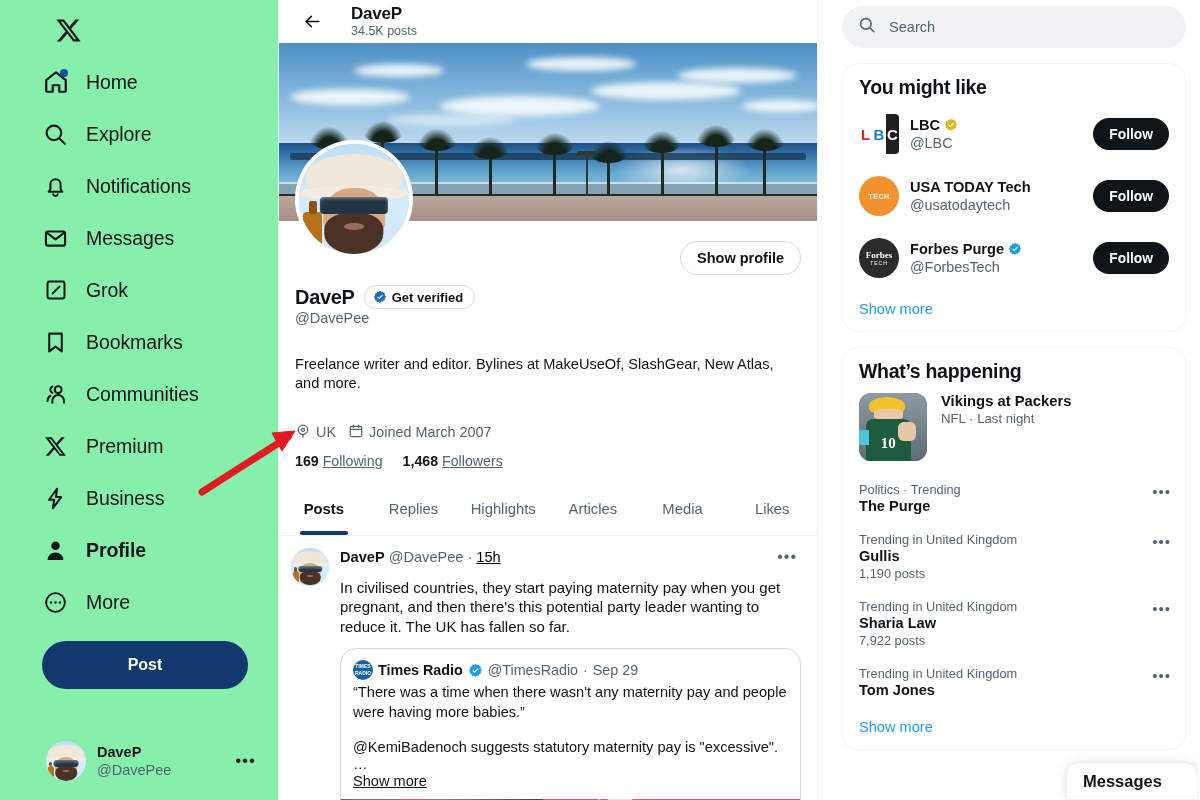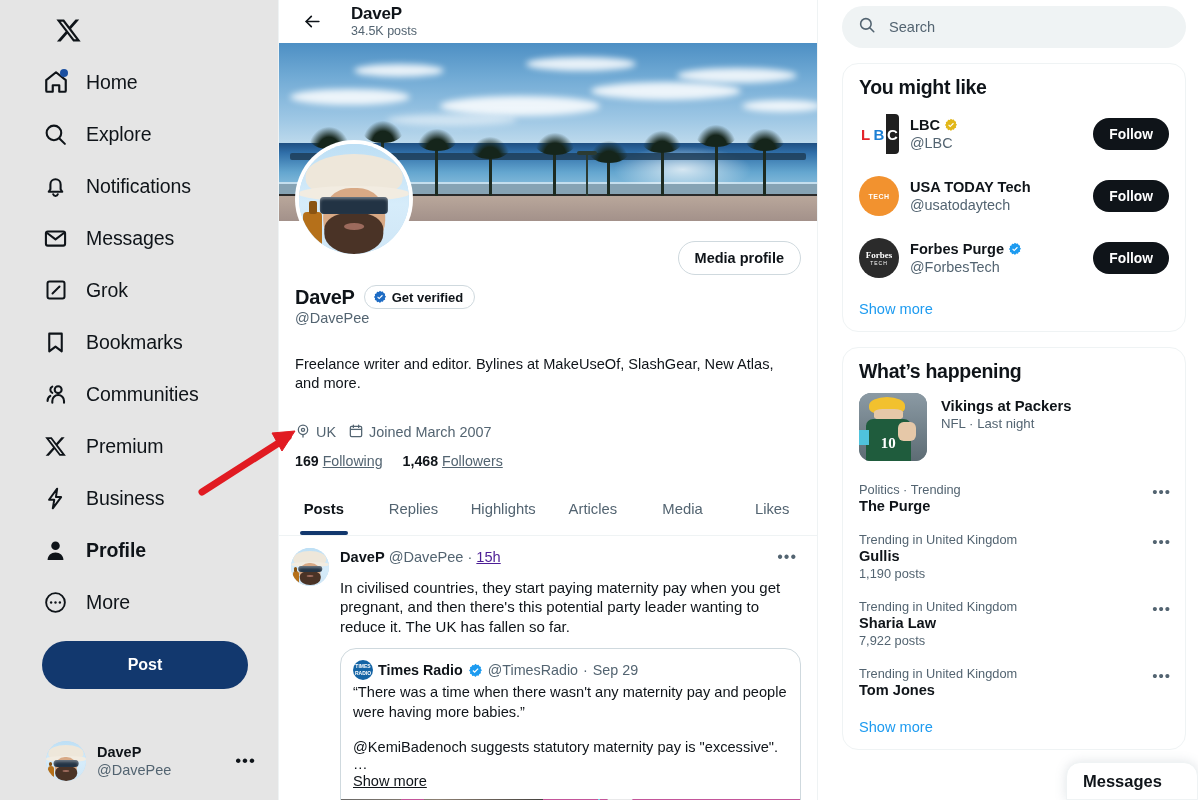--- a/index.html
+++ b/index.html
@@ -11,21 +11,21 @@
     color: #0f1419;
   }
   .app { display: flex; width: 1200px; height: 800px; position: relative; }
 
   
   .left-nav {
     width: 278px; height: 800px; flex: 0 0 278px;
     padding: 4px 12px 0 40px;
     display: flex; flex-direction: column;
     position: relative;
-    background: #e5e5e5;
+    background: #86efac;
   }
   .x-logo { width: 52px; height: 52px; display: flex; align-items: center; justify-content: center; border-radius: 50%; margin-left: 2px; }
   .nav-item {
     display: flex; align-items: center; gap: 17px;
     padding: 0 12px 0 2px; height: 52px;
     border-radius: 26px; width: fit-content; cursor: pointer;
     position: relative;
   }
   .nav-ico { width: 27px; height: 27px; flex: 0 0 27px; position: relative; display: flex; align-items: center; justify-content: center; }
   .nav-label { font-size: 19.5px; letter-spacing: -0.1px; color: #0f1419; white-space: nowrap; }
@@ -169,21 +169,21 @@
     content: ""; position: absolute; bottom: 0; left: 50%; transform: translateX(-50%);
     width: 48px; height: 4px; border-radius: 2px; background: #12386e;
   }
 
   
   .post { display: flex; gap: 11px; padding: 12px 16px 0 12px; }
   .p-body { flex: 1; min-width: 0; }
   .p-head { display: flex; align-items: center; font-size: 14.6px; gap: 4px; }
   .p-head .nm { font-weight: bold; color: #0f1419; }
   .p-head .hd, .p-head .sep { color: #536471; }
-  .p-head .tm { color: #4c1d95; text-decoration: underline; }
+  .p-head .tm { color: #000000; text-decoration: underline; }
   .p-dots { margin-left: auto; color: #536471; font-size: 16px; letter-spacing: 1px; cursor: pointer; padding: 0 4px; }
   .p-text { font-size: 15px; line-height: 1.33; margin-top: 12px; }
 
   .quote {
     margin-top: 11px; border: 1px solid #cfd9de; border-radius: 16px;
     overflow: hidden;
   }
   .q-head { display: flex; align-items: center; gap: 5px; font-size: 14.3px; padding: 11px 12px 0 12px; }
   .q-av { width: 20px; height: 20px; border-radius: 50%; background: #1464a5; flex: 0 0 20px; position: relative; overflow: hidden; }
   .q-av span { position: absolute; left: 0; right: 0; top: 3px; text-align: center; color: #fff; font-size: 5px; font-weight: bold; line-height: 6.5px; }
@@ -226,21 +226,21 @@
   .s-handle { font-size: 14.4px; color: #536471; }
   .follow-btn {
     height: 32px; padding: 0 16px; border-radius: 16px; border: none;
     background: #0f1419; color: #fff; font-size: 13.8px; font-weight: bold; cursor: pointer;
     font-family: "Liberation Sans", sans-serif;
   }
   .show-more { font-size: 14.6px; color: #1d9bf0; padding: 12px 16px 14px 16px; cursor: pointer; }
 
   .ev { display: flex; gap: 14px; padding: 6px 16px 12px 16px; cursor: pointer; }
   .ev-thumb { width: 68px; height: 68px; border-radius: 12px; flex: 0 0 68px; overflow: hidden; position: relative; background: #6b7c84; }
-  .ev-t { font-size: 14.8px; font-weight: bold; margin-top: 5px; }
+  .ev-t { font-size: 14.8px; font-weight: bold; }
   .ev-s { font-size: 13.2px; color: #536471; margin-top: 2px; }
   .trend { padding: 9px 16px; position: relative; cursor: pointer; }
   .t-cat { font-size: 12.8px; color: #536471; }
   .t-name { font-size: 14.6px; font-weight: bold; margin-top: 1px; }
   .t-posts { font-size: 12.8px; color: #536471; margin-top: 2px; }
   .t-dots { position: absolute; right: 14px; top: 10px; color: #536471; font-size: 15px; letter-spacing: 1px; }
 
   .msg-bar {
     position: absolute; right: 0px; bottom: 0;
     width: 132px; height: 38px;
@@ -449,21 +449,21 @@
           <div class="brim"></div>
         <div class="face"></div>
           <div class="beard"></div>
           <div class="mouth"></div>
         <div class="glasses"></div>
           <div class="bottle"></div>
       </div>
     </div>
 
     <div class="edit-row">
-      <button class="edit-btn">Media profile</button>
+      <button class="edit-btn">Show profile</button>
     </div>
 
     <div class="prof-info">
       <div class="name-row">
         <span class="p-name">DaveP</span>
         <span class="verif-pill">
           <span>
             <svg width="14" height="14" viewBox="0 0 24 24" fill="#1d6bc4" style="display:block">
                 <path d="M12 1.8 14.4 4l3.1-.5 1.2 2.9 2.9 1.2-.5 3.1 2.2 2.4-2.2 2.4.5 3.1-2.9 1.2-1.2 2.9-3.1-.5L12 24.9 9.6 22.7l-3.1.5-1.2-2.9-2.9-1.2.5-3.1L.7 13.6l2.2-2.4-.5-3.1 2.9-1.2L6.5 4l3.1.5z" transform="scale(.92) translate(1,-0.6)"></path>
                 <path d="M10.6 15.9 7.2 12.6l1.3-1.4 2.1 2 4.9-4.9 1.4 1.4z" fill="#fff"></path>

